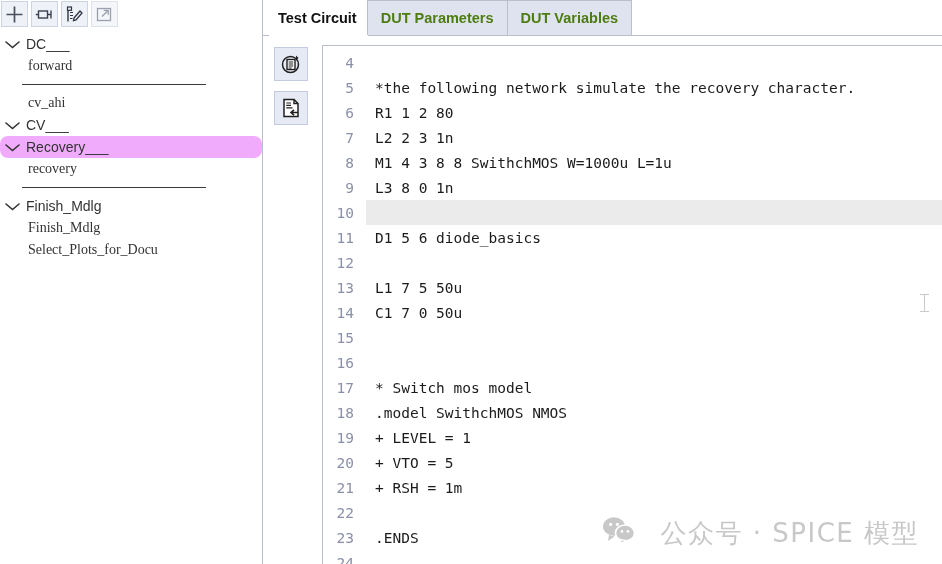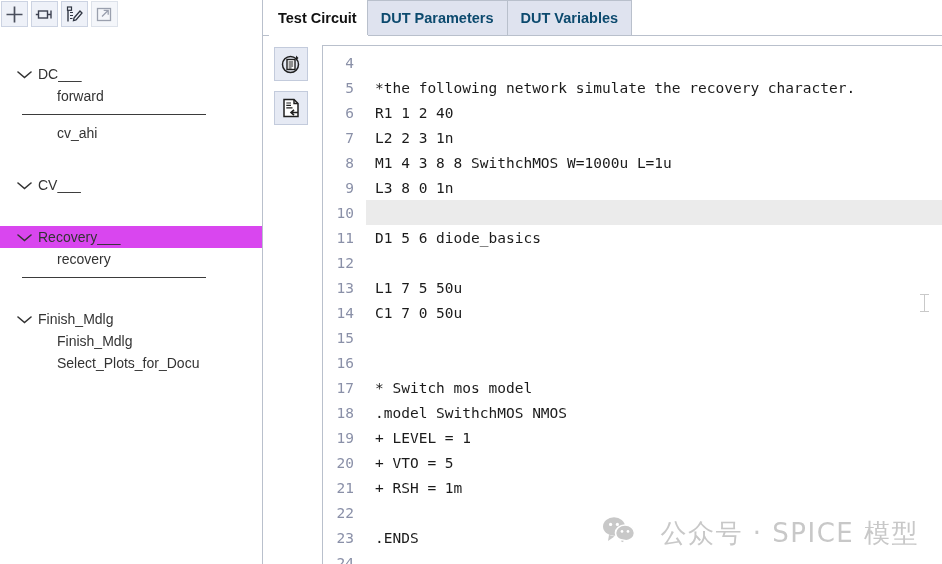--- a/index.html
+++ b/index.html
@@ -68,24 +68,25 @@
   .tree-row {
     height: 22px;
     display: flex;
     align-items: center;
     font-size: 14px;
     color: #333333;
     cursor: pointer;
     padding-left: 6px;
     box-sizing: border-box;
   }
-  .tree-row.group { padding-left: 14px; margin-top: 30px; }
-  .tree-row.child { padding-left: 57px; }
+  .tree-row.group { padding-left: 2px; }
+  .tree-row.child { padding-left: 28px; font-family: Liberation Serif, serif; }
   .tree-row.selected {
-    background: #d946ef;
+    background: #f0abfc;
+    border-radius: 8px;
   }
   .chev {
     width: 20px;
     height: 14px;
     display: inline-flex;
     align-items: center;
     justify-content: center;
     flex: 0 0 20px;
     margin-right: 4px;
   }
@@ -119,21 +120,21 @@
     padding-left: 7px;
     background: #ffffff;
   }
   .tab {
     height: 35px;
     display: flex;
     align-items: center;
     padding: 0 13px;
     font-size: 14.5px;
     font-weight: bold;
-    color: #0c4a6e;
+    color: #4d7c0f;
     box-sizing: border-box;
     cursor: pointer;
     background: #dfe3ef;
     border: 1px solid #b9c0cc;
     border-bottom: none;
     margin-left: -1px;
     white-space: nowrap;
   }
   .tab.active {
     background: #ffffff;
@@ -385,21 +386,21 @@
             <path d="M6.3 6 H11 M6.3 8.4 H11 M6.3 10.8 H12.5" stroke="#1f1f1f" stroke-width="1.2"></path>
             <path d="M18 15.5 H11.5 M14 12.8 L11 15.5 L14 18.2" fill="none" stroke="#1f1f1f" stroke-width="1.6"></path>
           </svg>
         </div>
       </div>
 
       <div class="code-wrap">
         <div class="code-inner">
             <div class="code-line"><span class="ln">4</span><span class="code-text"></span></div>
             <div class="code-line"><span class="ln">5</span><span class="code-text">*the following network simulate the recovery character.</span></div>
-            <div class="code-line"><span class="ln">6</span><span class="code-text">R1 1 2 40</span></div>
+            <div class="code-line"><span class="ln">6</span><span class="code-text">R1 1 2 80</span></div>
             <div class="code-line"><span class="ln">7</span><span class="code-text">L2 2 3 1n</span></div>
             <div class="code-line"><span class="ln">8</span><span class="code-text">M1 4 3 8 8 SwithchMOS W=1000u L=1u</span></div>
             <div class="code-line"><span class="ln">9</span><span class="code-text">L3 8 0 1n</span></div>
             <div class="code-line active"><div class="code-text-bg"></div><span class="ln">10</span><span class="code-text"></span></div>
             <div class="code-line"><span class="ln">11</span><span class="code-text">D1 5 6 diode_basics</span></div>
             <div class="code-line"><span class="ln">12</span><span class="code-text"></span></div>
             <div class="code-line"><span class="ln">13</span><span class="code-text">L1 7 5 50u</span></div>
             <div class="code-line"><span class="ln">14</span><span class="code-text">C1 7 0 50u</span></div>
             <div class="code-line"><span class="ln">15</span><span class="code-text"></span></div>
             <div class="code-line"><span class="ln">16</span><span class="code-text"></span></div>

